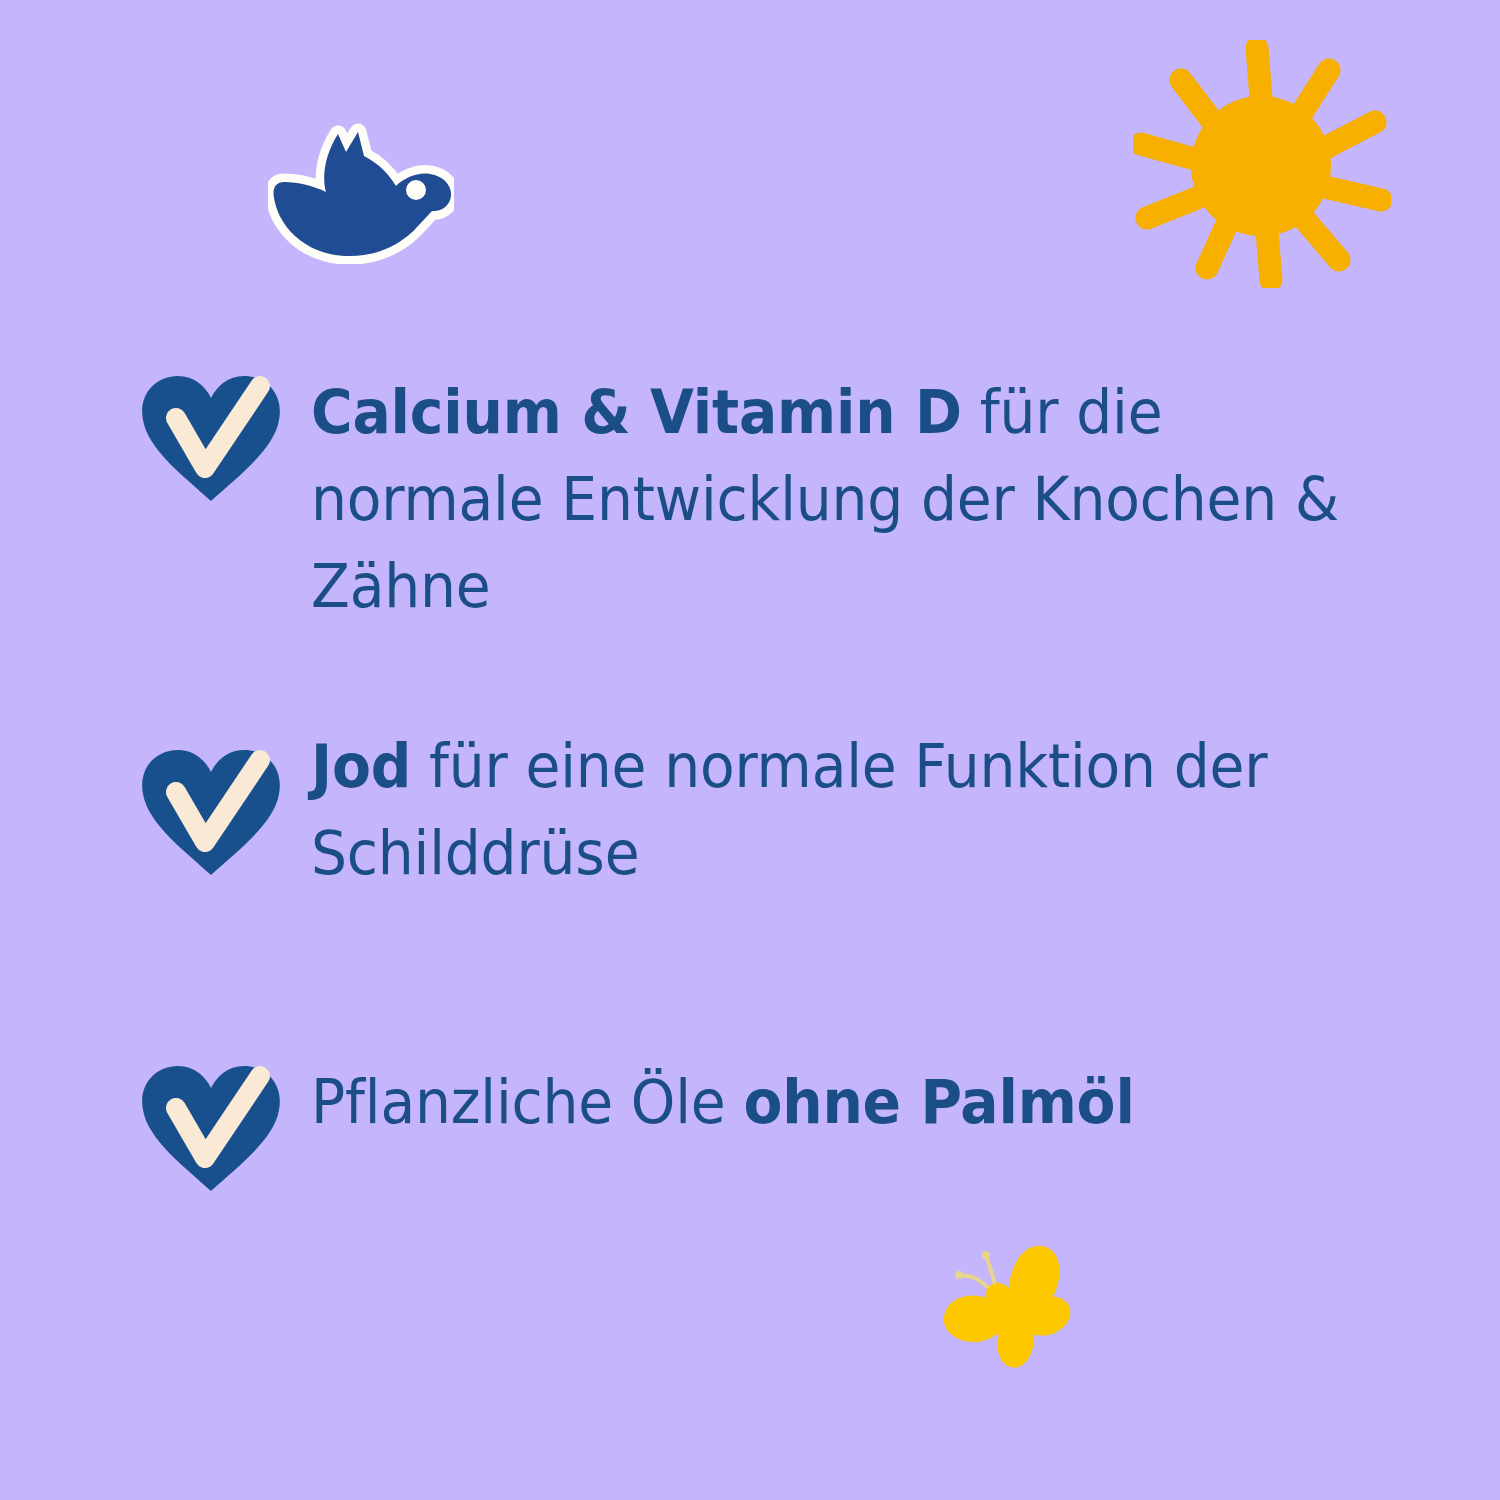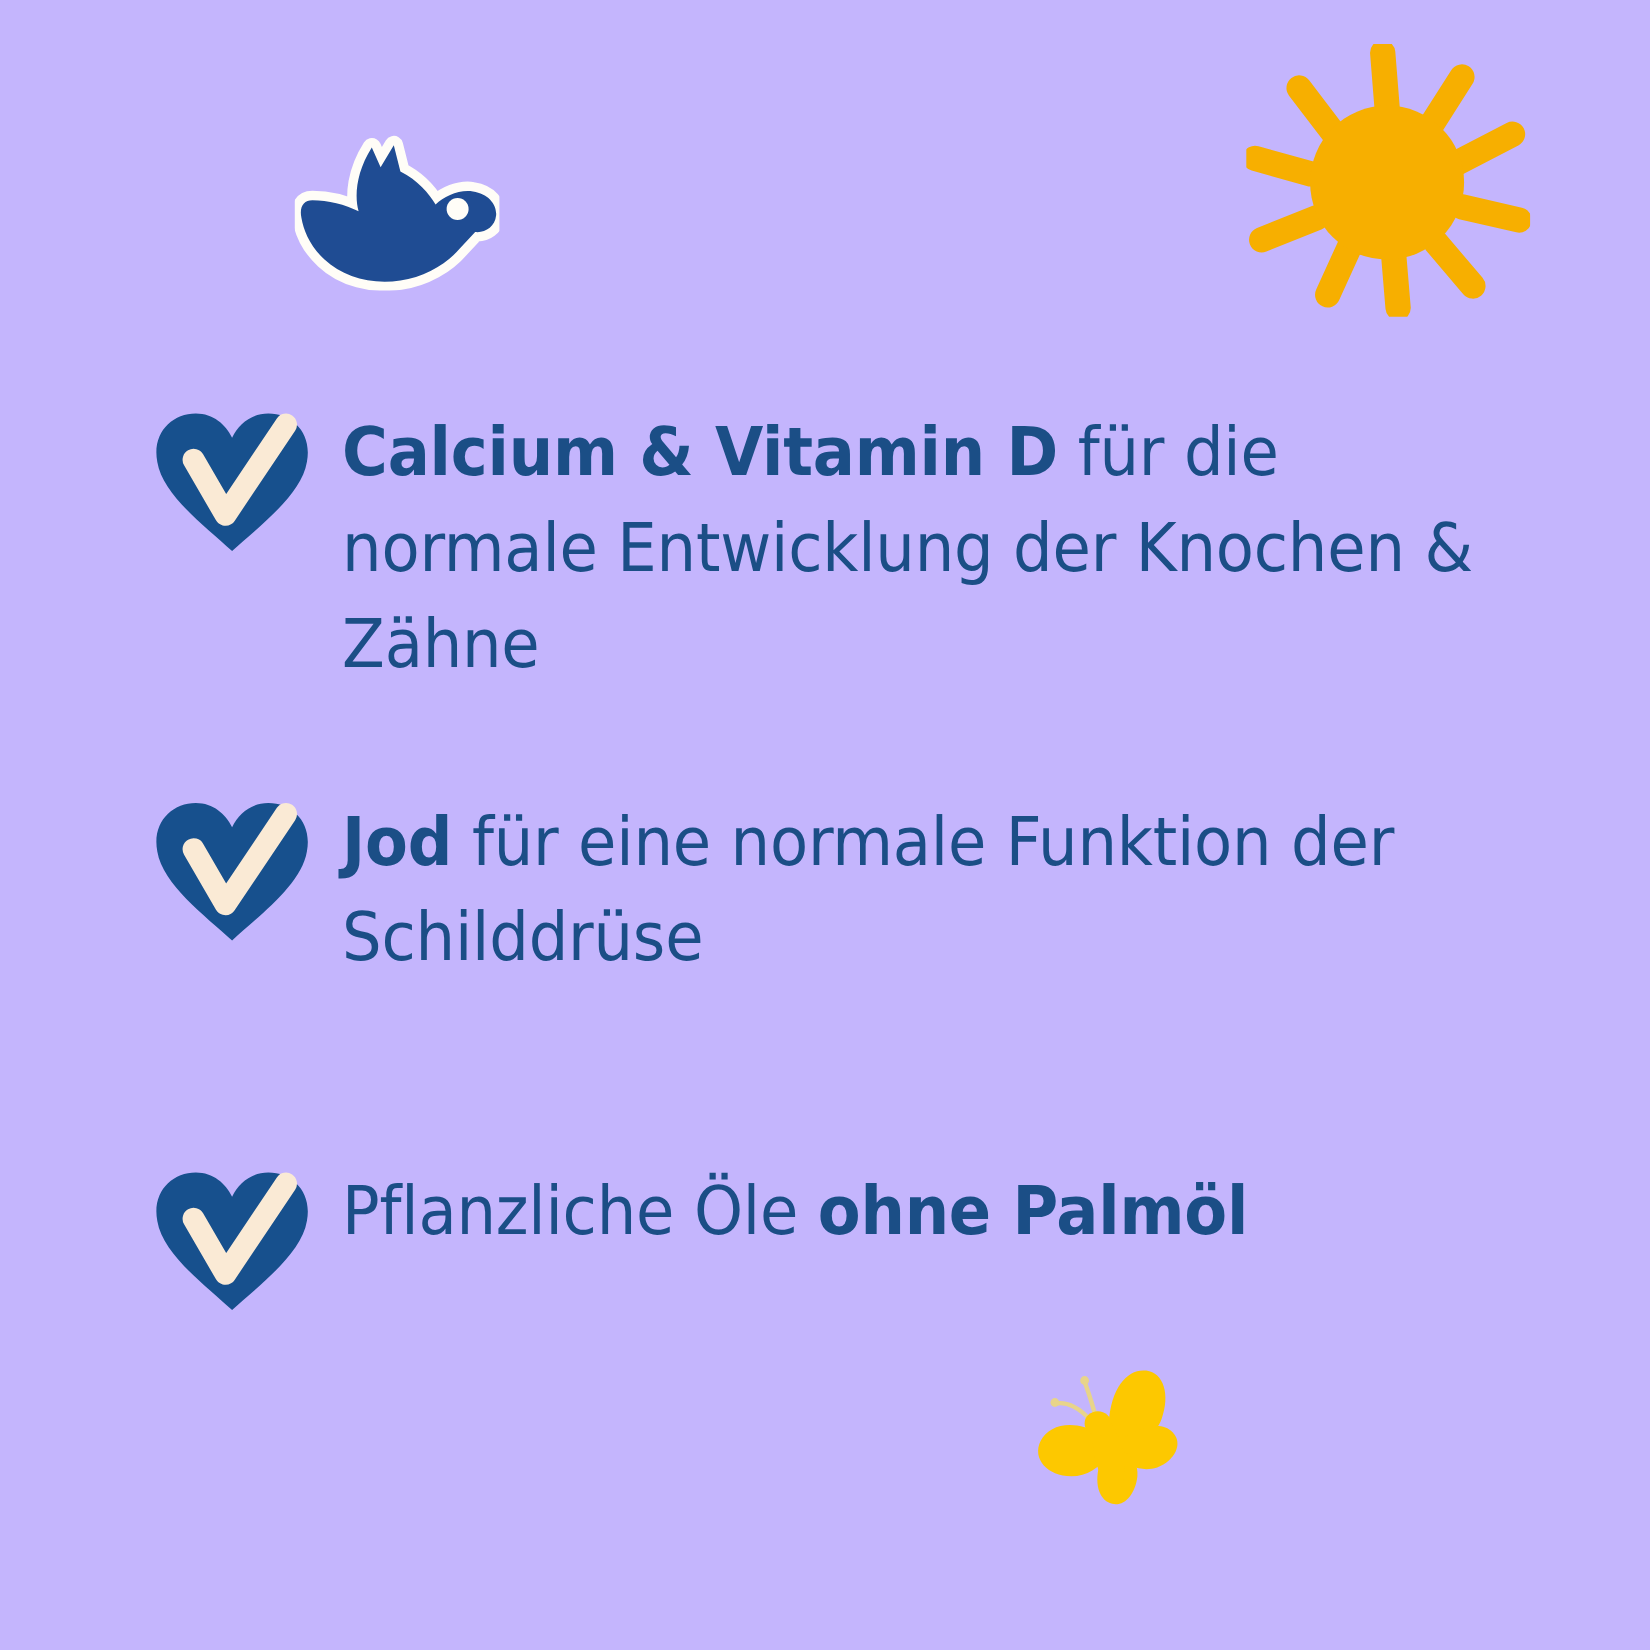--- a/index.html
+++ b/index.html
@@ -54,21 +54,21 @@
     width: 1500px;
   }
   .benefit-row {
     position: absolute;
     display: flex;
     align-items: flex-start;
     left: 140px;
     width: 1290px;
   }
   #benefit-row-0 { top: 368px; }
-  #benefit-row-1 { top: 722px; }
+  #benefit-row-1 { top: 722px; align-items: center; }
   #benefit-row-2 { top: 1058px; }
 
   .heart-check-icon {
     flex: 0 0 auto;
     width: 143px;
     height: 128px;
     margin-right: 28px;
     margin-top: 6px;
   }
 

